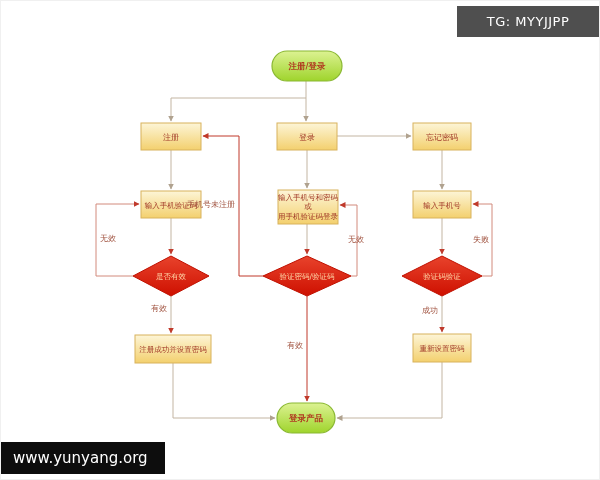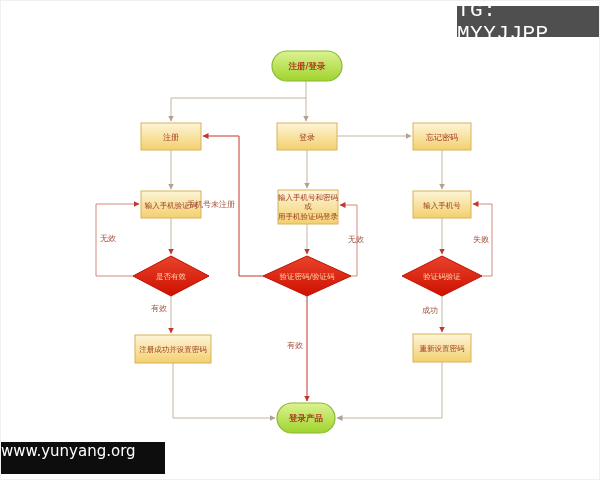--- a/index.html
+++ b/index.html
@@ -1,21 +1,21 @@
 <!DOCTYPE html>
 <html><head>
 <meta charset="utf-8">
 <style>
   html,body{margin:0;padding:0;background:#fff;}
   body{width:600px;height:480px;font-family:"DejaVu Sans","Liberation Sans",sans-serif;}
   .stage{position:relative;width:600px;height:480px;background:#ffffff;overflow:hidden;border:1px solid #f0f0f0;box-sizing:border-box;}
   .banner-top{position:absolute;top:5px;left:456px;right:0;height:31px;background:#4f4f4f;color:#ffffff;
-    display:flex;align-items:center;justify-content:center;font-size:21px;letter-spacing:0.5px;font-family:Liberation Mono, monospace;}
+    display:flex;align-items:center;justify-content:center;font-size:13px;letter-spacing:0.5px;}
   .banner-bottom{position:absolute;top:441px;left:0;width:164px;height:32px;background:#0d0d0d;color:#ffffff;
-    display:flex;box-sizing:border-box;font-size:15px;}
+    display:flex;align-items:center;padding-left:12px;box-sizing:border-box;font-size:15px;}
   svg{position:absolute;top:0;left:0;}
   .node-text{fill:#a23b2a;font-size:8px;font-family:"DejaVu Sans","Liberation Sans",sans-serif;}
   .node-text-sm{fill:#a23b2a;font-size:7.5px;font-family:"DejaVu Sans","Liberation Sans",sans-serif;}
   .pill-text{fill:#b03a20;font-size:8.5px;font-weight:bold;font-family:"DejaVu Sans","Liberation Sans",sans-serif;}
   .diamond-text{fill:#ffd7a8;font-size:7.5px;font-family:"DejaVu Sans","Liberation Sans",sans-serif;}
   .edge-label{fill:#a0523f;font-size:8px;font-family:"DejaVu Sans","Liberation Sans",sans-serif;}
   .line-tan{stroke:#c3b5a2;stroke-width:1;fill:none;}
   .line-red{stroke:#c0392b;stroke-width:1;fill:none;}
   .line-pale{stroke:#d28a7c;stroke-width:1;fill:none;}
   .ybox{fill:url(#yellowGrad);stroke:#d8b25c;stroke-width:1;}

